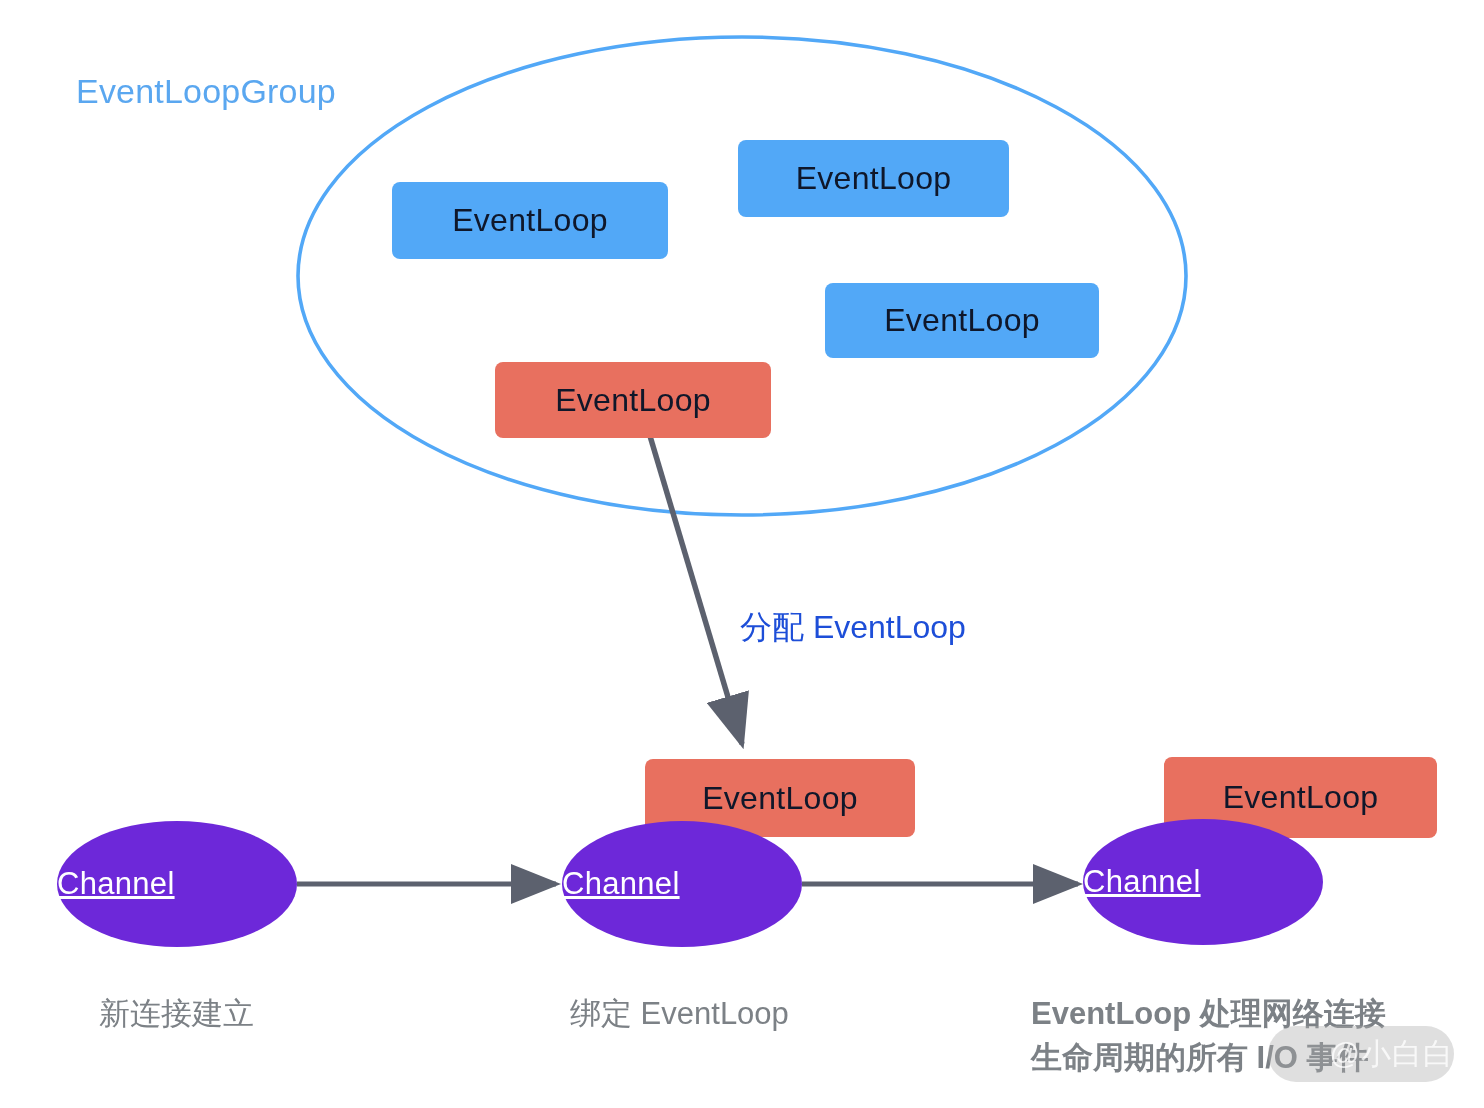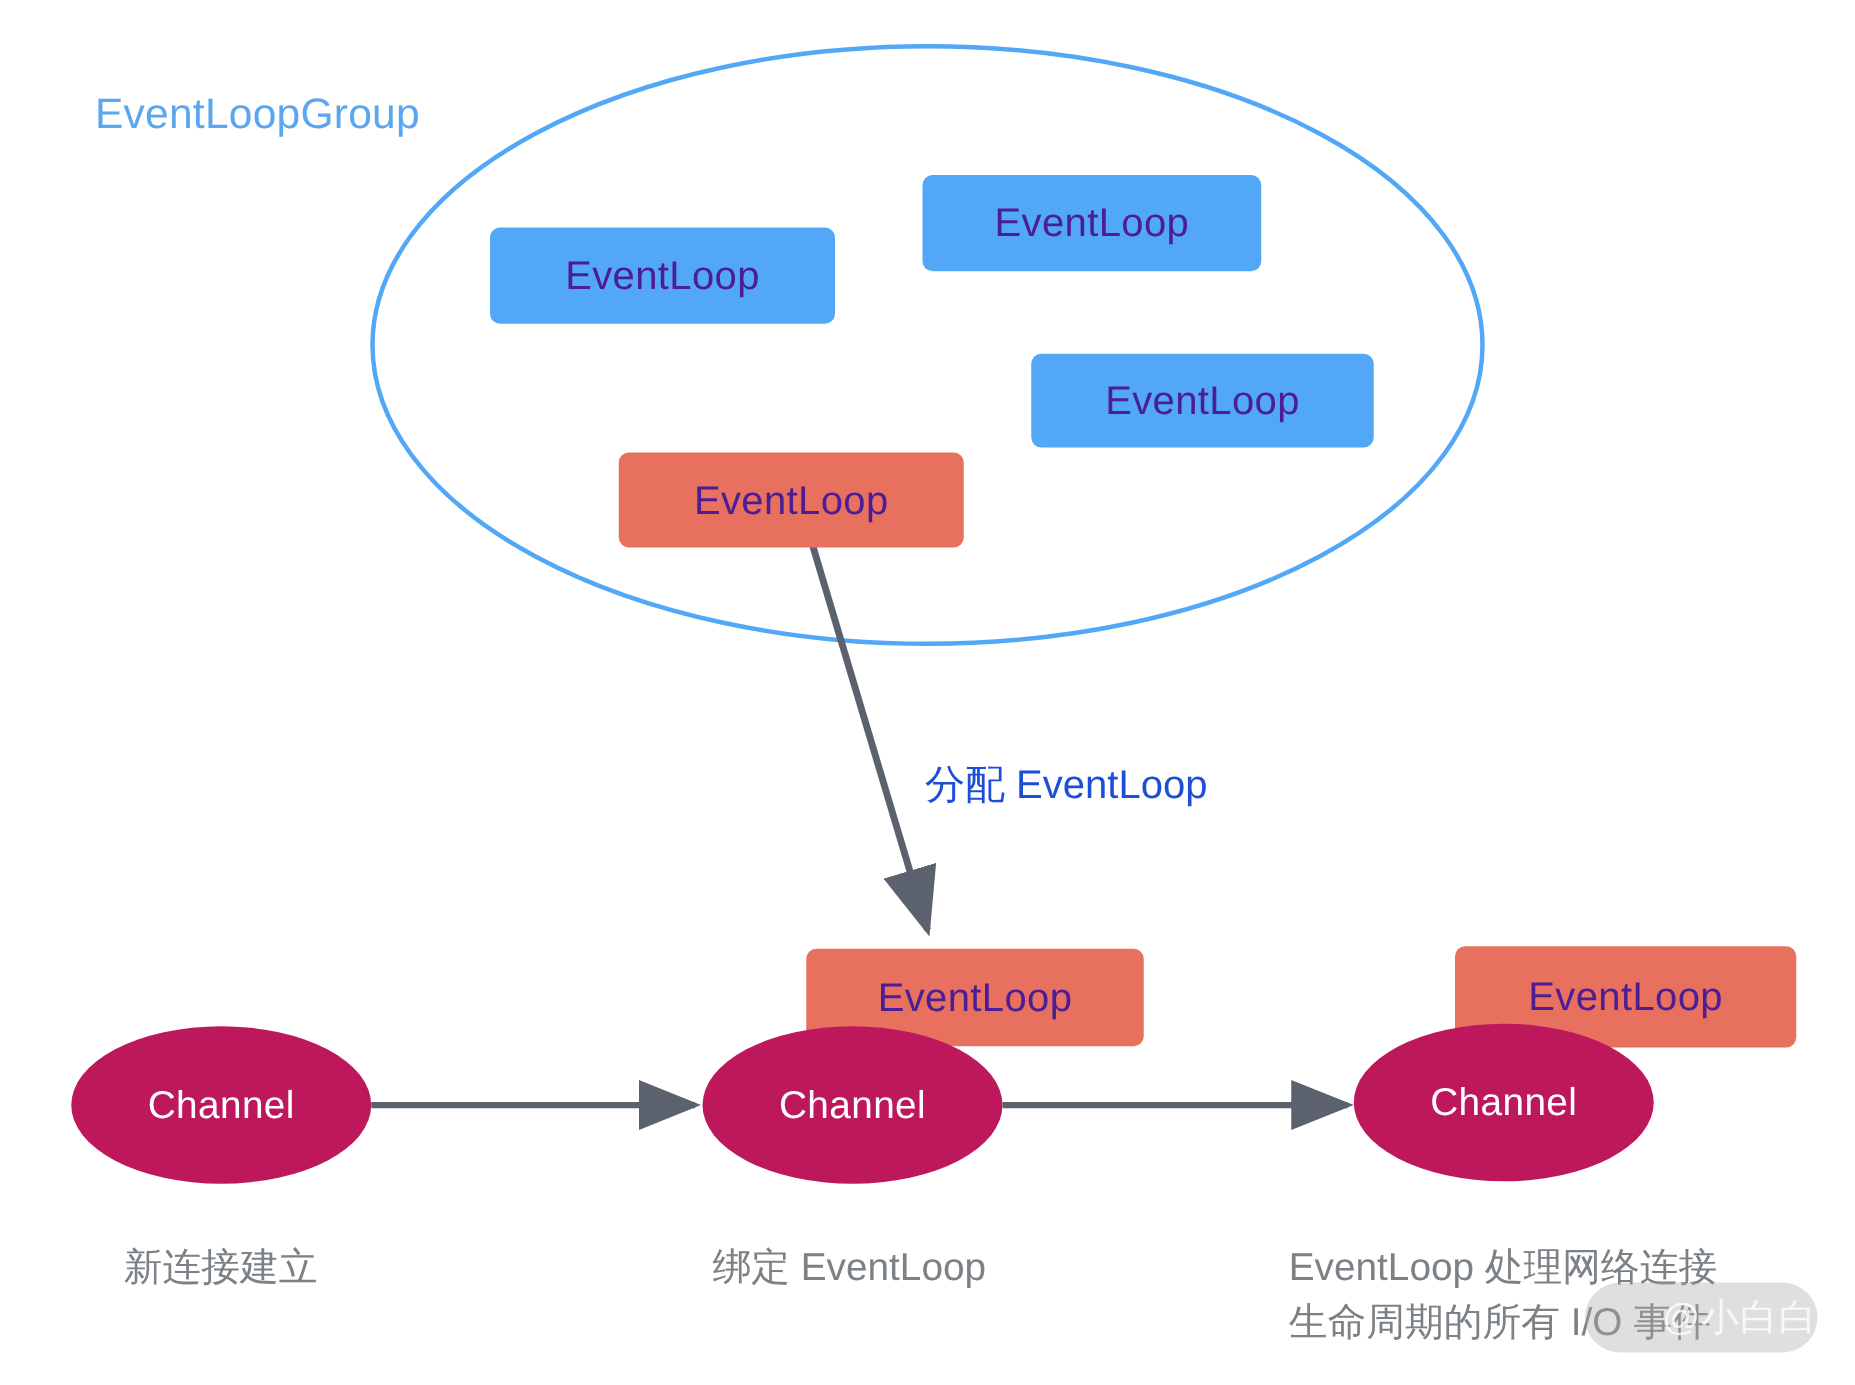--- a/index.html
+++ b/index.html
@@ -32,39 +32,40 @@
     color: #5aa7f0;
     letter-spacing: 0.2px;
     white-space: nowrap;
   }
   .el-box {
     position: absolute;
     display: flex;
     align-items: center;
     justify-content: center;
     border-radius: 8px;
-    color: #4c1d95;
+    color: #0f172a;
     font-size: 32px;
     letter-spacing: 0.3px;
     white-space: nowrap;
   }
   .el-blue { background: #52a8f7; }
   .el-red  { background: #e8705f; }
 
   .channel {
     position: absolute;
     display: flex;
     align-items: center;
-    justify-content: center;
+    justify-content: flex-start;
     border-radius: 50%;
-    background: #be185d;
+    background: #6d28d9;
     color: #ffffff;
     font-size: 31px;
     letter-spacing: 0.3px;
     white-space: nowrap;
+    text-decoration: underline;
   }
   .caption {
     position: absolute;
     color: #7c8186;
     font-size: 31px;
     line-height: 1.42;
     white-space: nowrap;
   }
   .edge-label {
     position: absolute;
@@ -147,21 +148,21 @@
   </div>
 
   <div class="caption" style="left:86px; top:992px;margin-left:13px;">
     <div>新连接建立</div>
   </div>
 
   <div class="caption" style="left:570px; top:992px;">
     <div>绑定 EventLoop</div>
   </div>
 
-  <div class="caption" style="left:1031px; top:992px;">
+  <div class="caption" style="left:1031px; top:992px;font-weight:bold;">
     <div>EventLoop 处理网络连接</div>
     <div>生命周期的所有 I/O 事件</div>
   </div>
 
   <div class="watermark" style="left:1268px; top:1026px; width:186px; height:56px;">
     <span>@小白白</span>
   </div>
 
 </div>
 

